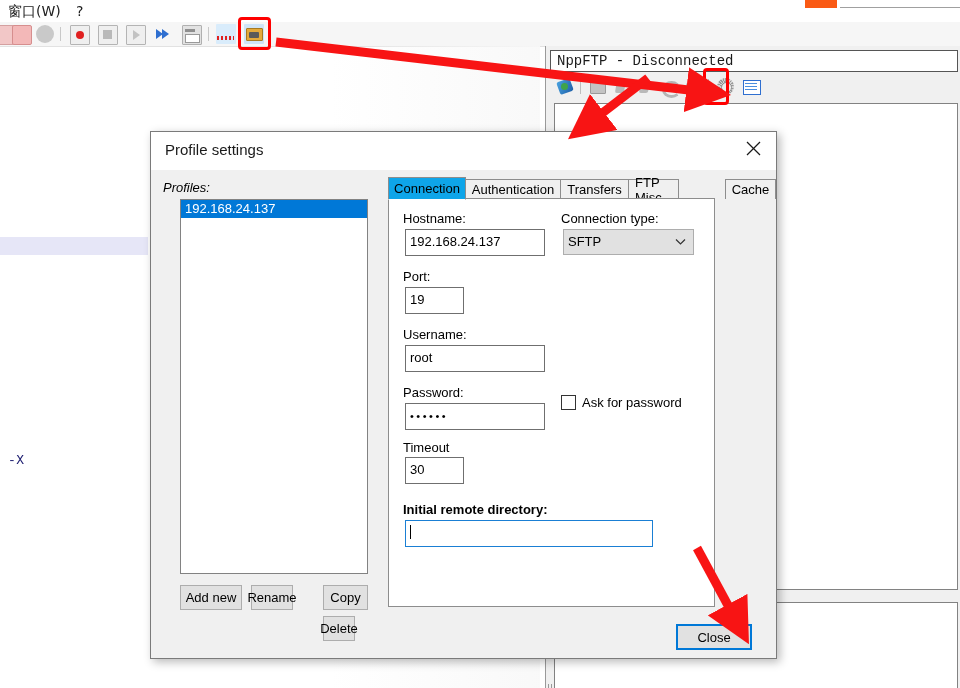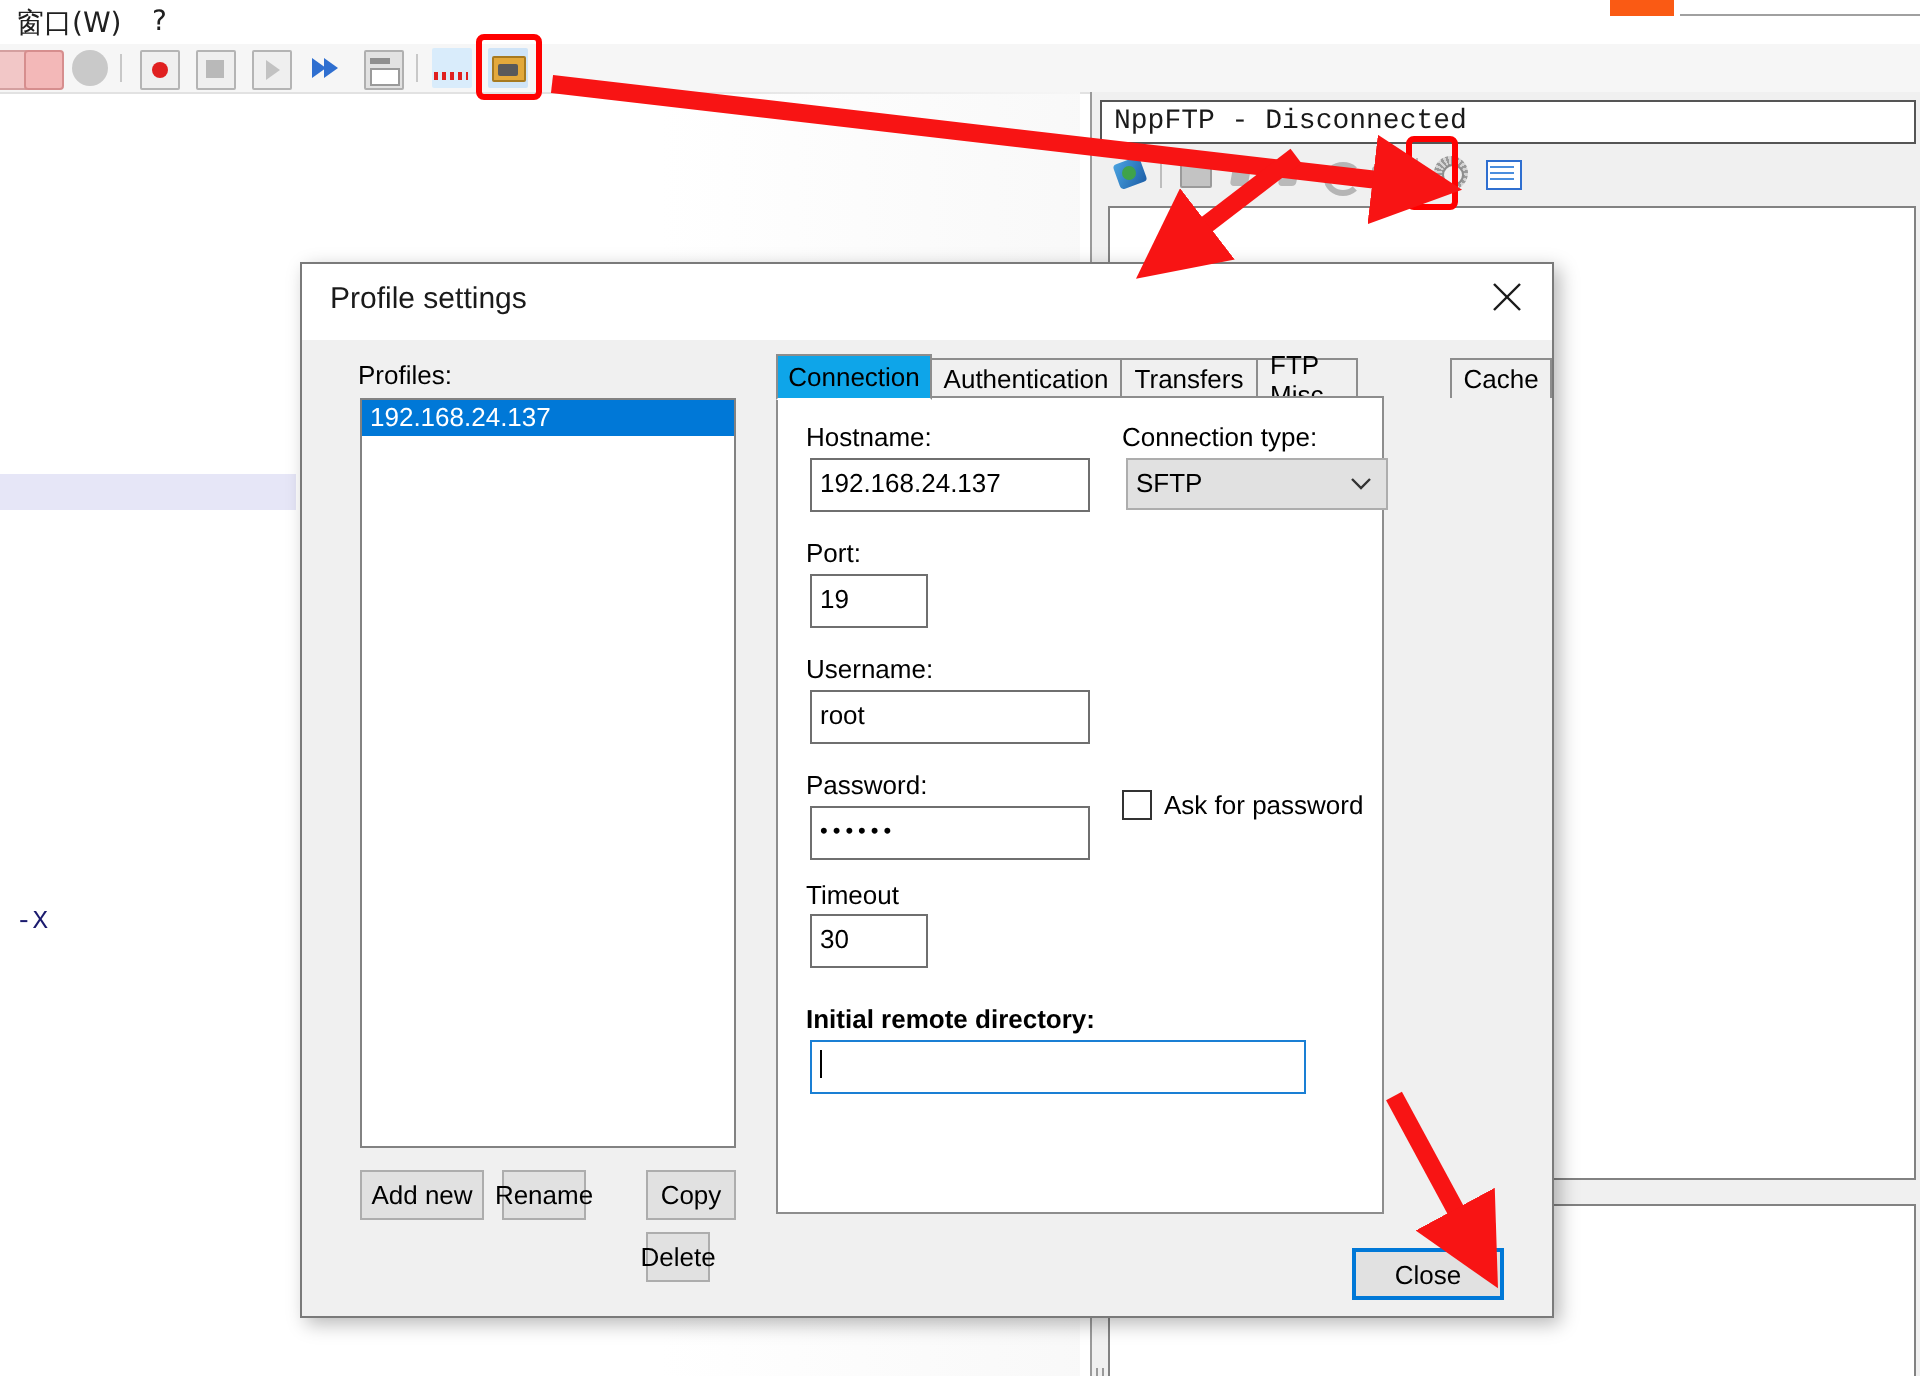--- a/index.html
+++ b/index.html
@@ -187,21 +187,21 @@
   }
   .dlg-close svg { display:block; }
 
   .lbl {
     position: absolute;
     font-size: 13px;
     color: #000000;
     white-space: nowrap;
   }
 
-  .profiles-label { left: 28px; top: 48px; }
+  .profiles-label { left: 12px; top: 48px; font-style: italic; }
 
   .profiles-list {
     position: absolute;
     left: 29px; top: 67px;
     width: 188px; height: 375px;
     background: #ffffff;
     border: 1px solid #828282;
     box-sizing: border-box;
   }
   .profile-item {
@@ -267,21 +267,21 @@
     top: 0;
     height: 23px;
     background: #0ea5e9;
     border-bottom: 1px solid #ffffff;
     z-index: 3;
   }
 
   .tabpage {
     position: absolute;
     left: 237px; top: 66px;
-    width: 304px; height: 409px;
+    width: 327px; height: 409px;
     background: #ffffff;
     border: 1px solid #8d8d8d;
     box-sizing: border-box;
   }
 
   .field {
     position: absolute;
     background: #ffffff;
     border: 1px solid #6f6f6f;
     box-sizing: border-box;

